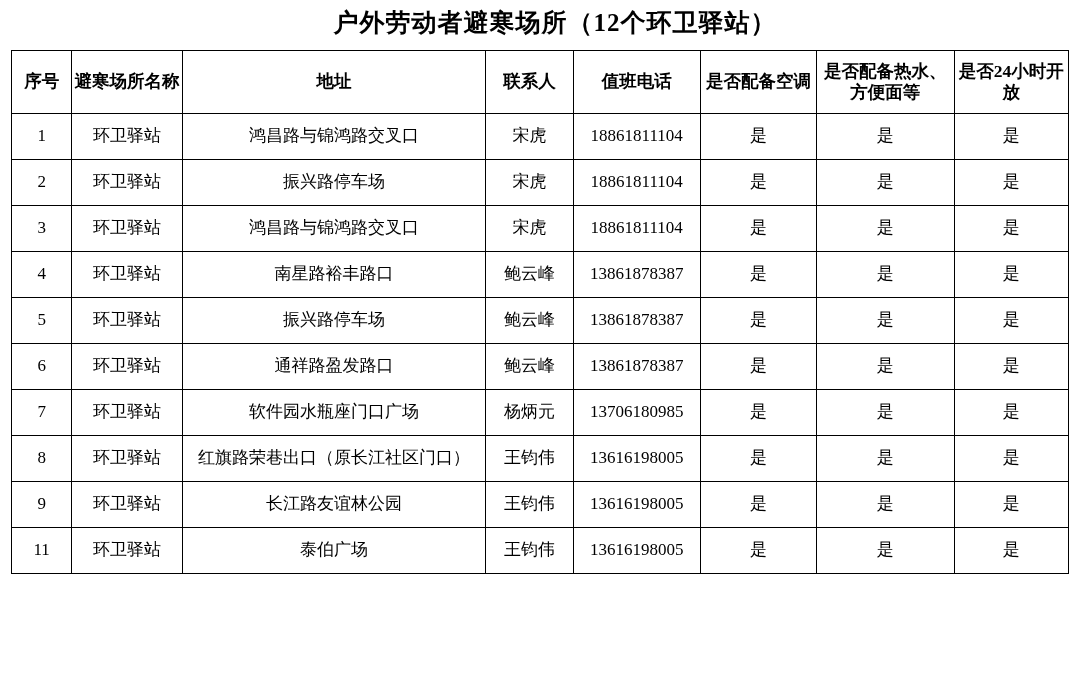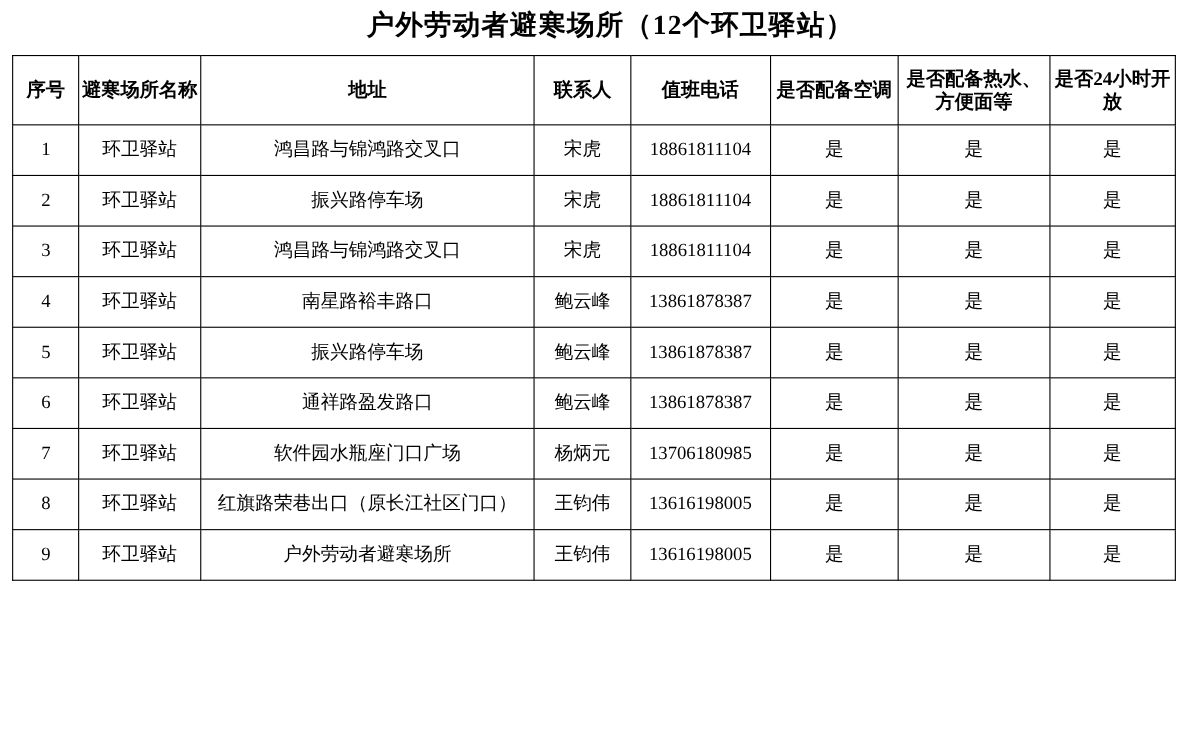--- a/index.html
+++ b/index.html
@@ -176,23 +176,33 @@
         <td class="addr-cell">红旗路荣巷出口（原长江社区门口）</td>
         <td>王钧伟</td>
         <td>13616198005</td>
         <td>是</td>
         <td>是</td>
         <td>是</td>
       </tr>
       <tr>
         <td class="idx-cell">9</td>
         <td>环卫驿站</td>
-        <td class="addr-cell">户外劳动者避寒场所</td>
+        <td class="addr-cell">长江路友谊林公园</td>
         <td>王钧伟</td>
         <td>13616198005</td>
         <td>是</td>
         <td>是</td>
         <td>是</td>
       </tr>
+      <tr>
+        <td class="idx-cell">11</td>
+        <td>环卫驿站</td>
+        <td class="addr-cell">泰伯广场</td>
+        <td>王钧伟</td>
+        <td>13616198005</td>
+        <td>是</td>
+        <td>是</td>
+        <td>是</td>
+      </tr>
     </tbody>
   </table>
 
 </div>
 
 </body></html>

